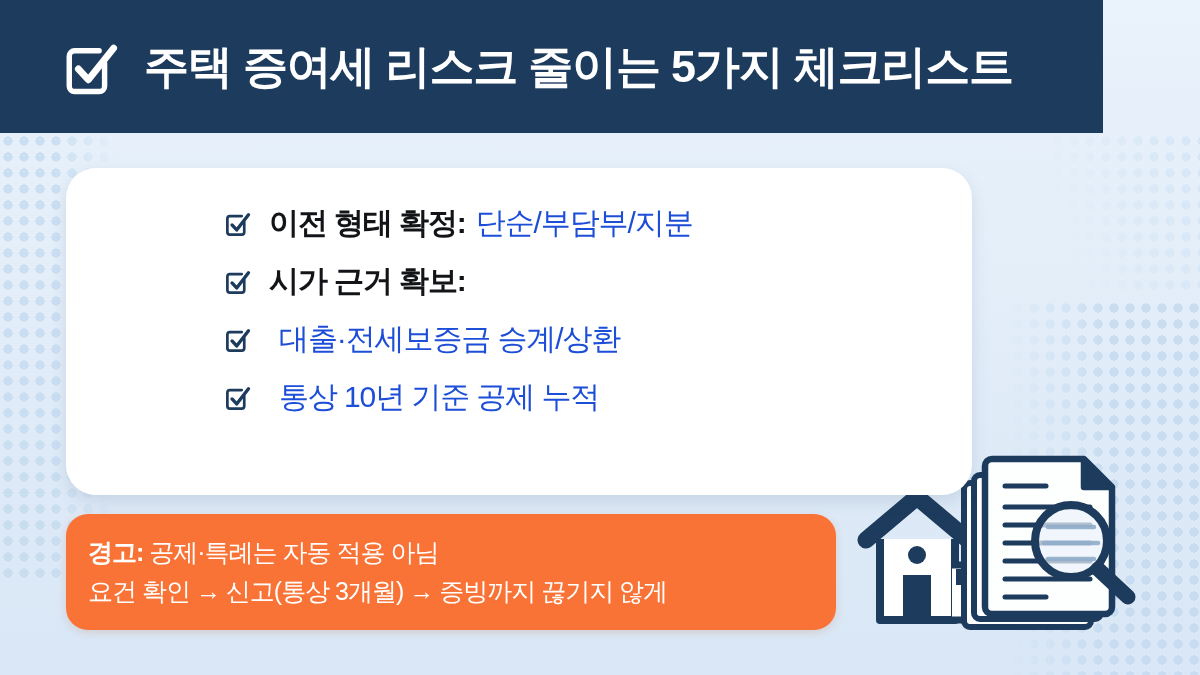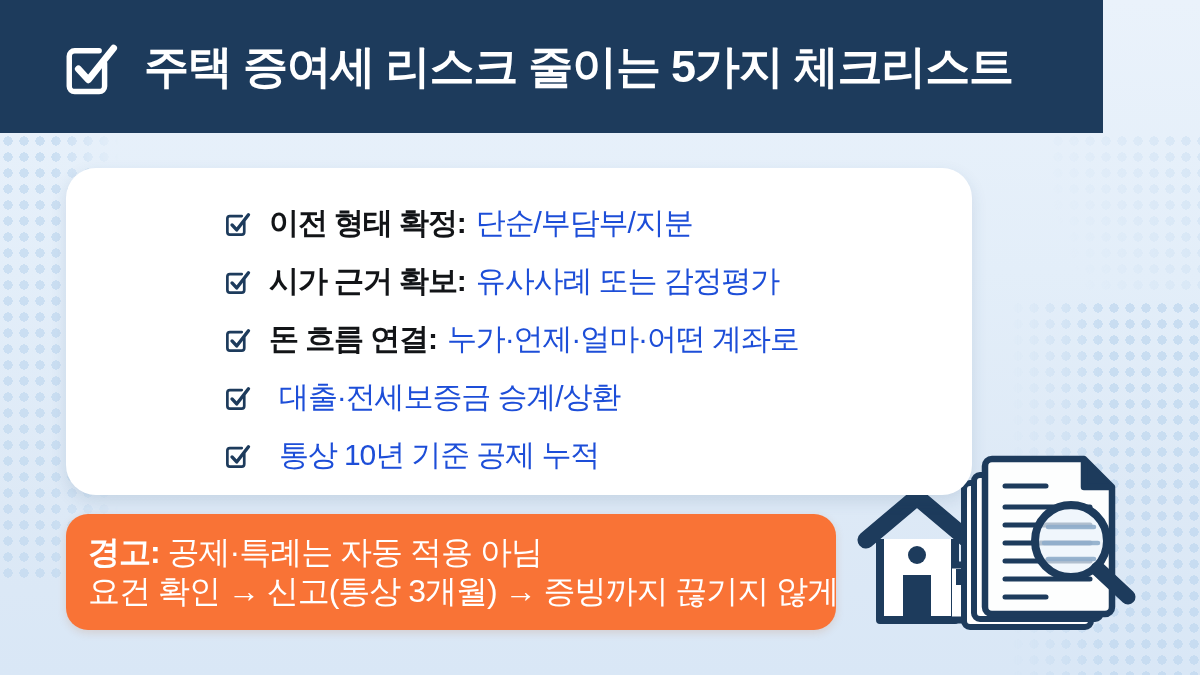--- a/index.html
+++ b/index.html
@@ -107,21 +107,21 @@
     left:66px; top:514px;
     width:770px; height:116px;
     background:#f97336;
     border-radius:22px;
     z-index:4;
     padding:19px 0 0 22px;
     box-shadow:0 3px 9px rgba(190,98,45,.18);
   }
   .banner-line{
     color:#ffffff;
-    font-size:32px;
+    font-size:25px;
     letter-spacing:-1px;
     line-height:39px;
     white-space:nowrap;
   }
   .banner-strong{ font-weight:700; }
 
   
   .illustration{
     position:absolute;
     right:18px; bottom:10px;
@@ -157,31 +157,22 @@
         <span class="item-label">이전 형태 확정:</span>
         <span class="item-value">단순/부담부/지분</span>
       </li>
 
       <li class="item">
         <svg class="item-check" viewBox="0 0 32 32" aria-hidden="true">
           <path d="M24 13 V25 a3 3 0 0 1-3 3 H7 a3 3 0 0 1-3-3 V9 a3 3 0 0 1 3-3 h14" fill="none" stroke="#1d3b5c" stroke-width="3.2" stroke-linecap="round" stroke-linejoin="round"></path>
           <path d="M9.5 16.5 L15 22.5 L29 4.5" fill="none" stroke="#1d3b5c" stroke-width="4" stroke-linecap="round" stroke-linejoin="round"></path>
         </svg>
         <span class="item-label">시가 근거 확보:</span>
-        <span class="item-value">유사사례 또는 감정평가</span>
-      </li>
-
-      <li class="item">
-        <svg class="item-check" viewBox="0 0 32 32" aria-hidden="true">
-          <path d="M24 13 V25 a3 3 0 0 1-3 3 H7 a3 3 0 0 1-3-3 V9 a3 3 0 0 1 3-3 h14" fill="none" stroke="#1d3b5c" stroke-width="3.2" stroke-linecap="round" stroke-linejoin="round"></path>
-          <path d="M9.5 16.5 L15 22.5 L29 4.5" fill="none" stroke="#1d3b5c" stroke-width="4" stroke-linecap="round" stroke-linejoin="round"></path>
-        </svg>
-        <span class="item-label">돈 흐름 연결:</span>
-        <span class="item-value">누가·언제·얼마·어떤 계좌로</span>
-      </li>
+      </li>
+
 
       <li class="item">
         <svg class="item-check" viewBox="0 0 32 32" aria-hidden="true">
           <path d="M24 13 V25 a3 3 0 0 1-3 3 H7 a3 3 0 0 1-3-3 V9 a3 3 0 0 1 3-3 h14" fill="none" stroke="#1d3b5c" stroke-width="3.2" stroke-linecap="round" stroke-linejoin="round"></path>
           <path d="M9.5 16.5 L15 22.5 L29 4.5" fill="none" stroke="#1d3b5c" stroke-width="4" stroke-linecap="round" stroke-linejoin="round"></path>
         </svg>
         <span class="item-value">대출·전세보증금 승계/상환</span>
       </li>
 
       <li class="item">

